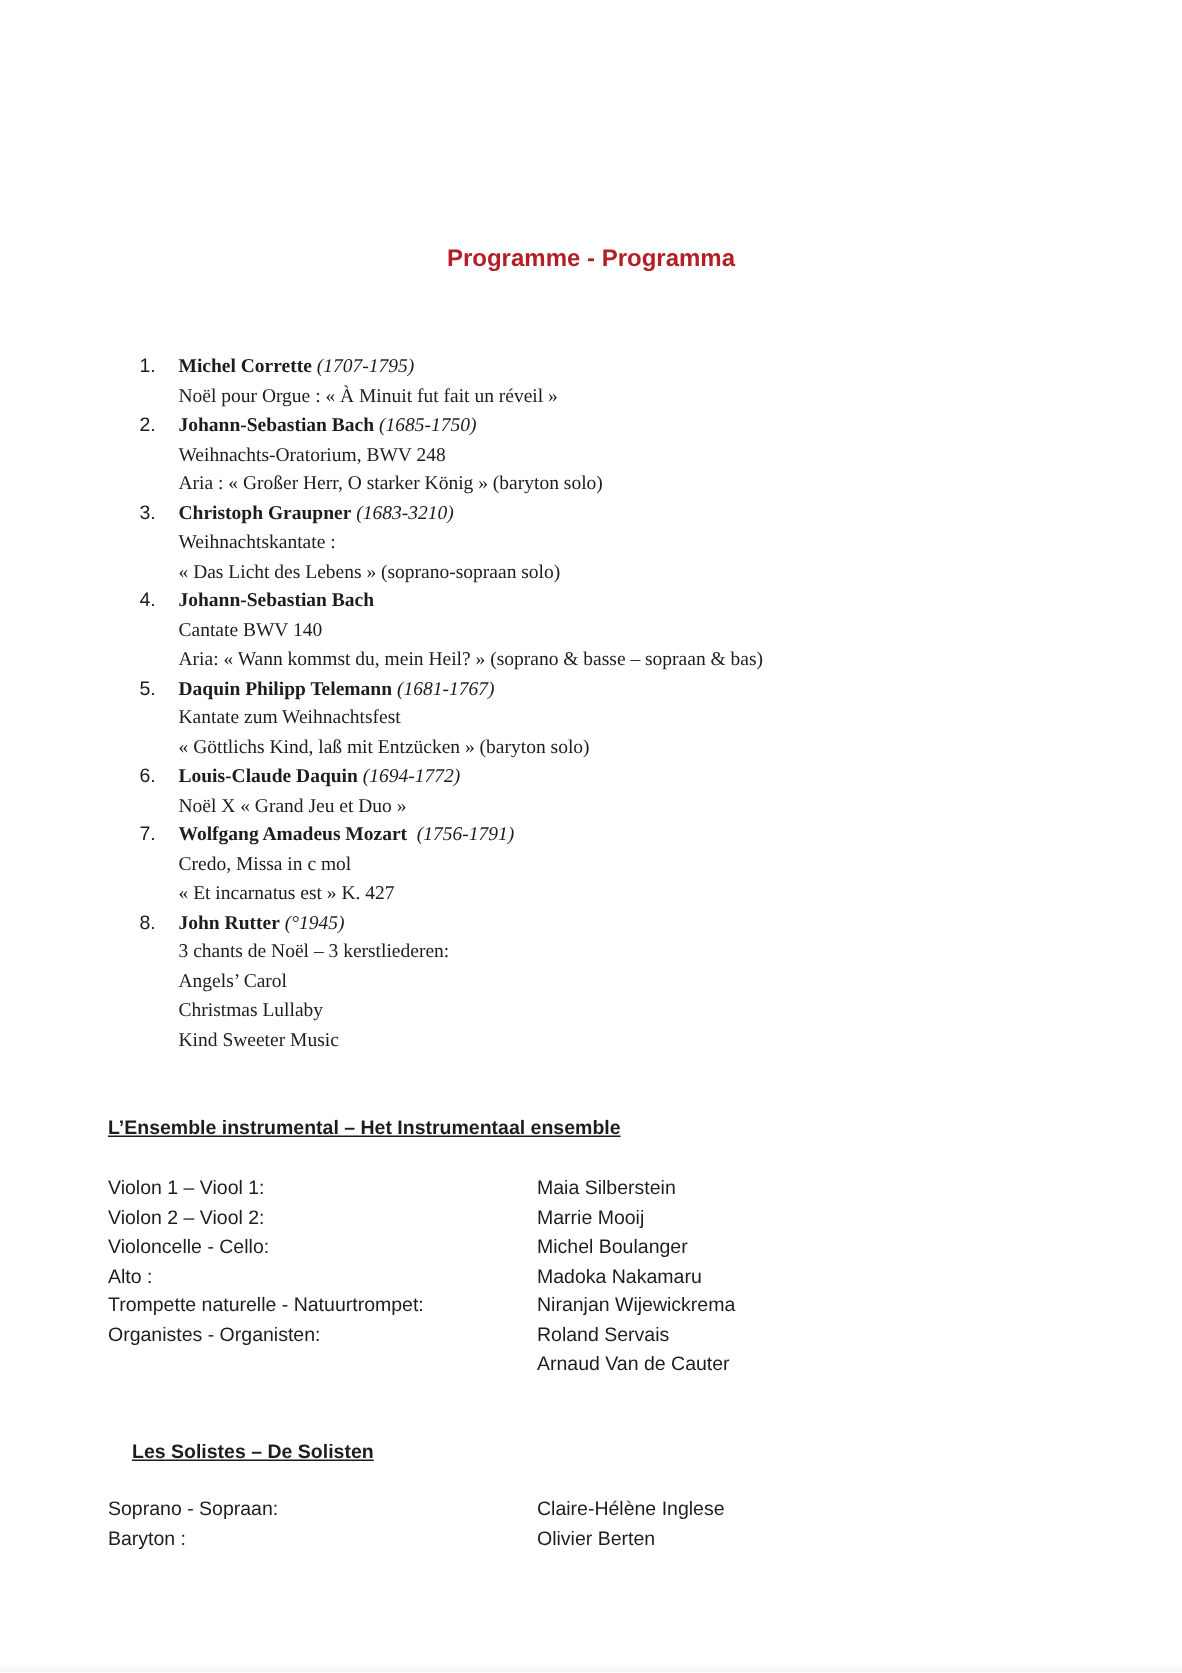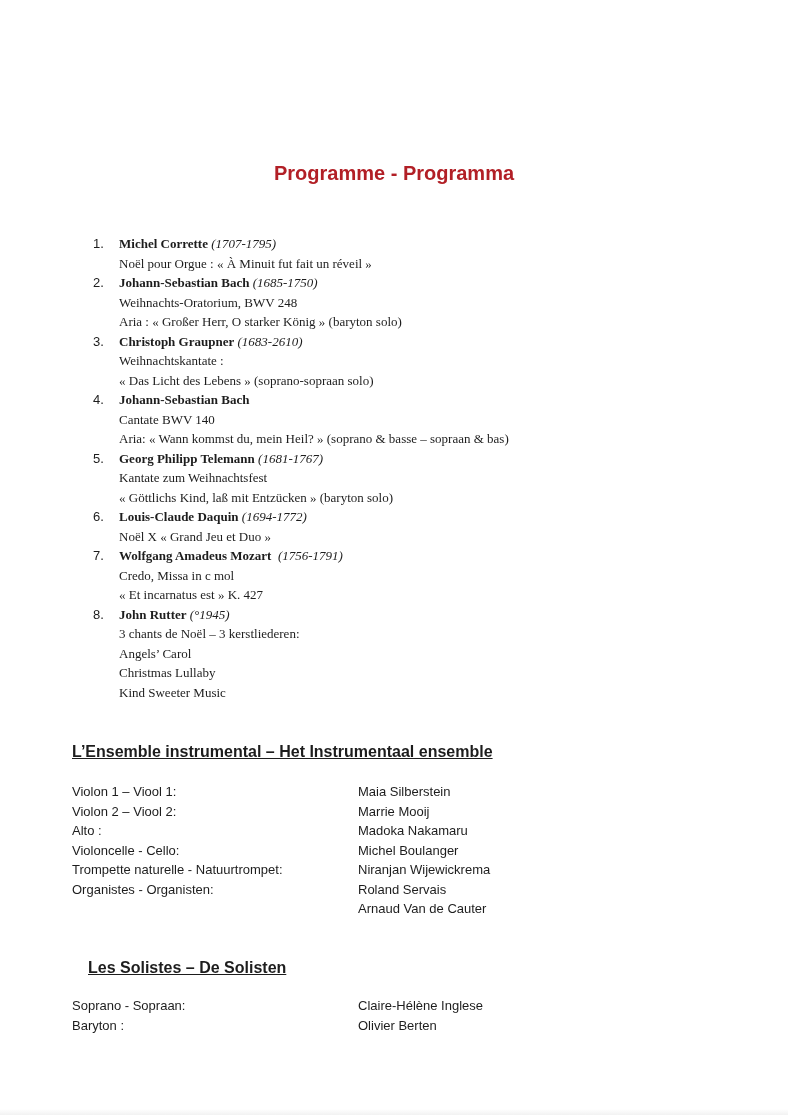--- a/index.html
+++ b/index.html
@@ -16,21 +16,21 @@
     font-family: "Liberation Sans", "DejaVu Sans", sans-serif;
     color: #1d1d1d;
   }
   .doc-title {
     position: absolute;
     top: 160px;
     left: 0;
     width: 100%;
     margin: 0;
     text-align: center;
-    font-size: 20px;
+    font-size: 16px;
     line-height: 26px;
     font-weight: bold;
   }
   .programme {
     position: absolute;
     top: 234px;
     left: 93px;
     width: 620px;
     font-size: 13px;
     line-height: 19.5px;
@@ -53,21 +53,21 @@
   .composer {
     font-weight: bold;
   }
   .dates {
     font-style: italic;
   }
   .section-heading {
     position: absolute;
     left: 72px;
     margin: 0;
-    font-size: 16px;
+    font-size: 13px;
     line-height: 19.5px;
     font-weight: bold;
     text-decoration: underline;
   }
   .heading-ensemble { top: 742px; }
   .heading-soloists { top: 958px; margin-left: 16px; }
   .rows {
     position: absolute;
     left: 72px;
     width: 640px;
@@ -115,37 +115,37 @@
         <span class="prog-num">2.</span>
         <div class="prog-content">
           <div class="prog-head"><span class="composer">Johann-Sebastian Bach</span> <span class="dates">(1685-1750)</span></div>
           <div class="prog-line">Weihnachts-Oratorium, BWV 248</div>
           <div class="prog-line">Aria : « Großer Herr, O starker König » (baryton solo)</div>
         </div>
       </div>
       <div class="prog-item">
         <span class="prog-num">3.</span>
         <div class="prog-content">
-          <div class="prog-head"><span class="composer">Christoph Graupner</span> <span class="dates">(1683-2610)</span></div>
+          <div class="prog-head"><span class="composer">Christoph Graupner</span> <span class="dates">(1683-3210)</span></div>
           <div class="prog-line">Weihnachtskantate :</div>
           <div class="prog-line">« Das Licht des Lebens » (soprano-sopraan solo)</div>
         </div>
       </div>
       <div class="prog-item">
         <span class="prog-num">4.</span>
         <div class="prog-content">
           <div class="prog-head"><span class="composer">Johann-Sebastian Bach</span></div>
           <div class="prog-line">Cantate BWV 140</div>
           <div class="prog-line">Aria: « Wann kommst du, mein Heil? » (soprano &amp; basse – sopraan &amp; bas)</div>
         </div>
       </div>
       <div class="prog-item">
         <span class="prog-num">5.</span>
         <div class="prog-content">
-          <div class="prog-head"><span class="composer">Georg Philipp Telemann</span> <span class="dates">(1681-1767)</span></div>
+          <div class="prog-head"><span class="composer">Daquin Philipp Telemann</span> <span class="dates">(1681-1767)</span></div>
           <div class="prog-line">Kantate zum Weihnachtsfest</div>
           <div class="prog-line">« Göttlichs Kind, laß mit Entzücken » (baryton solo)</div>
         </div>
       </div>
       <div class="prog-item">
         <span class="prog-num">6.</span>
         <div class="prog-content">
           <div class="prog-head"><span class="composer">Louis-Claude Daquin</span> <span class="dates">(1694-1772)</span></div>
           <div class="prog-line">Noël X « Grand Jeu et Duo »</div>
         </div>
@@ -175,28 +175,28 @@
   <div class="rows rows-ensemble" id="ensemble-rows">
       <div class="person-row">
         <span class="person-label">Violon 1 – Viool 1:</span>
         <span class="person-name">Maia Silberstein</span>
       </div>
       <div class="person-row">
         <span class="person-label">Violon 2 – Viool 2:</span>
         <span class="person-name">Marrie Mooij</span>
       </div>
       <div class="person-row">
+        <span class="person-label">Violoncelle - Cello:</span>
+        <span class="person-name">Michel Boulanger</span>
+      </div>
+      <div class="person-row">
         <span class="person-label">Alto :</span>
         <span class="person-name">Madoka Nakamaru</span>
       </div>
       <div class="person-row">
-        <span class="person-label">Violoncelle - Cello:</span>
-        <span class="person-name">Michel Boulanger</span>
-      </div>
-      <div class="person-row">
         <span class="person-label">Trompette naturelle - Natuurtrompet:</span>
         <span class="person-name">Niranjan Wijewickrema</span>
       </div>
       <div class="person-row">
         <span class="person-label">Organistes - Organisten:</span>
         <span class="person-name">Roland Servais</span>
       </div>
       <div class="person-row">
         <span class="person-label"></span>
         <span class="person-name">Arnaud Van de Cauter</span>

